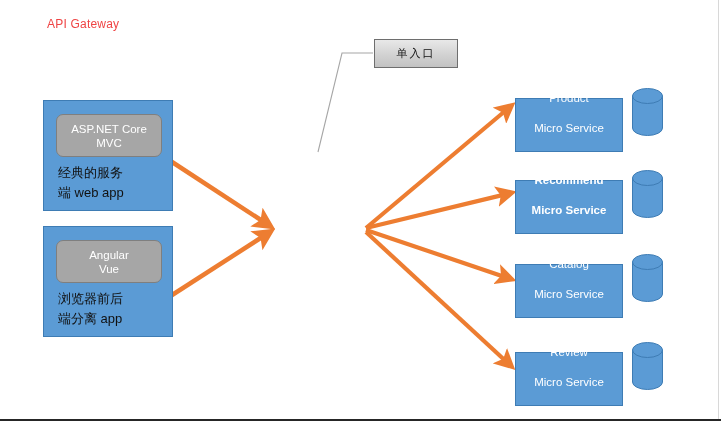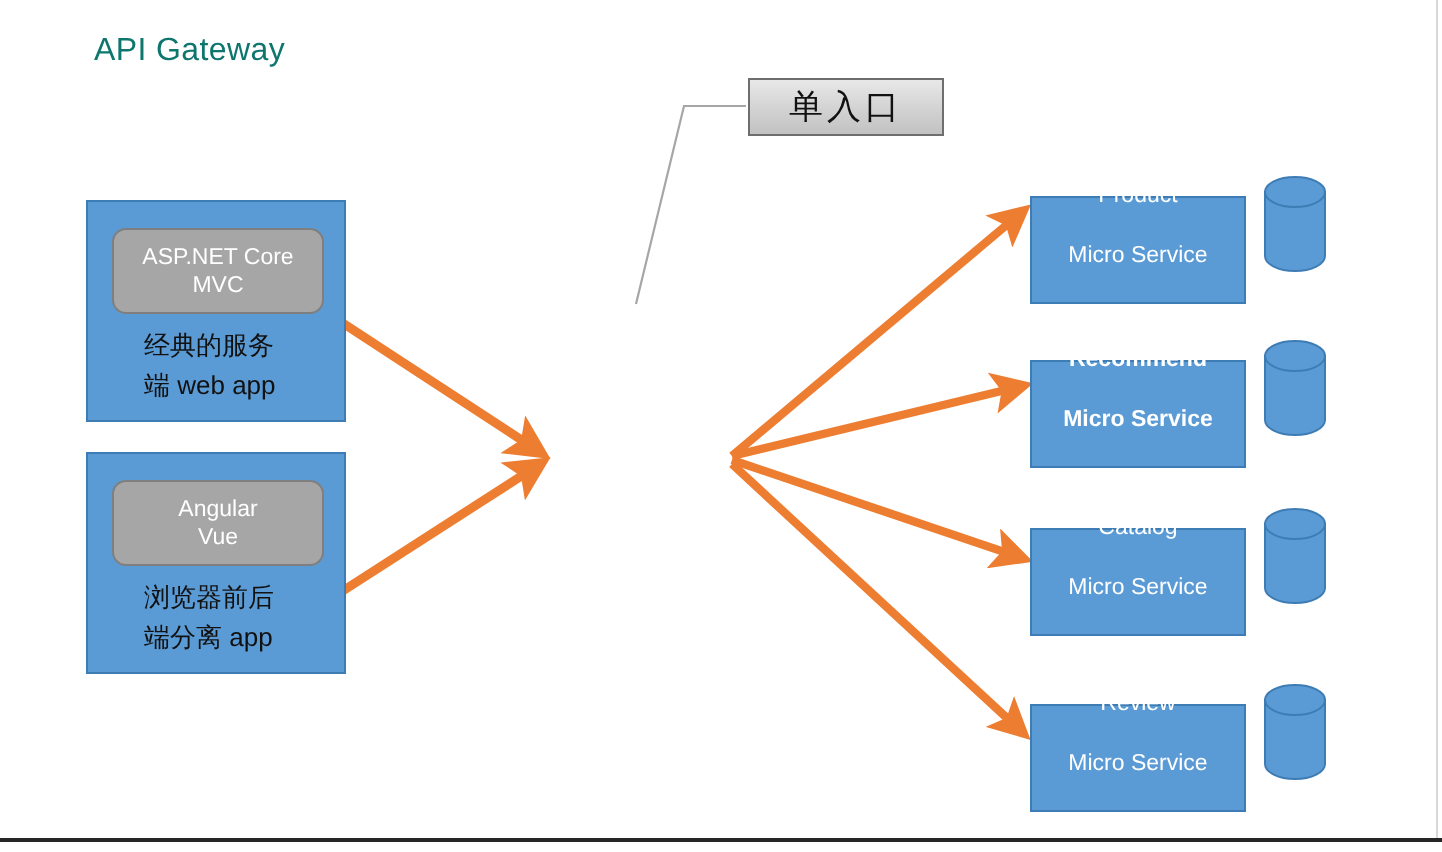--- a/index.html
+++ b/index.html
@@ -16,22 +16,22 @@
     height: 426px;
     background: #ffffff;
     overflow: hidden;
   }
 
   
   .slide-title {
     position: absolute;
     left: 47px;
     top: 17px;
-    font-size: 16px;
-    color: #0f766e;
+    font-size: 12px;
+    color: #ef4444;
     letter-spacing: .2px;
     white-space: nowrap;
   }
 
   
   .blue-box {
     position: absolute;
     background: #5B9BD5;
     border: 1px solid #3E7CB4;
     box-sizing: border-box;
@@ -58,21 +58,21 @@
     display: flex;
     flex-direction: column;
     align-items: center;
     justify-content: center;
   }
   .client-caption {
     position: absolute;
     left: 0;
     right: 0;
     top: 62px;
-    padding-left: 28px;
+    padding-left: 14px;
     color: #111111;
     font-size: 13px;
     line-height: 20px;
     text-align: left;
   }
 
   
   #api-gateway-box {
     left: 273px;
     top: 152px;
@@ -87,29 +87,29 @@
     color: #ffffff;
     font-size: 16px;
     line-height: 21px;
   }
 
   
   #single-entry-callout {
     position: absolute;
     left: 374px;
     top: 39px;
-    width: 98px;
+    width: 84px;
     height: 29px;
     background: linear-gradient(180deg, #E8E8E8 0%, #D2D2D2 55%, #C2C2C2 100%);
     border: 1px solid #6E6E6E;
     box-sizing: border-box;
     display: flex;
     align-items: center;
     justify-content: center;
-    font-size: 17px;
+    font-size: 11px;
     color: #111111;
     letter-spacing: 2px;
   }
 
   
   .svc-box {
     width: 108px;
     height: 54px;
     display: flex;
     align-items: flex-end;

